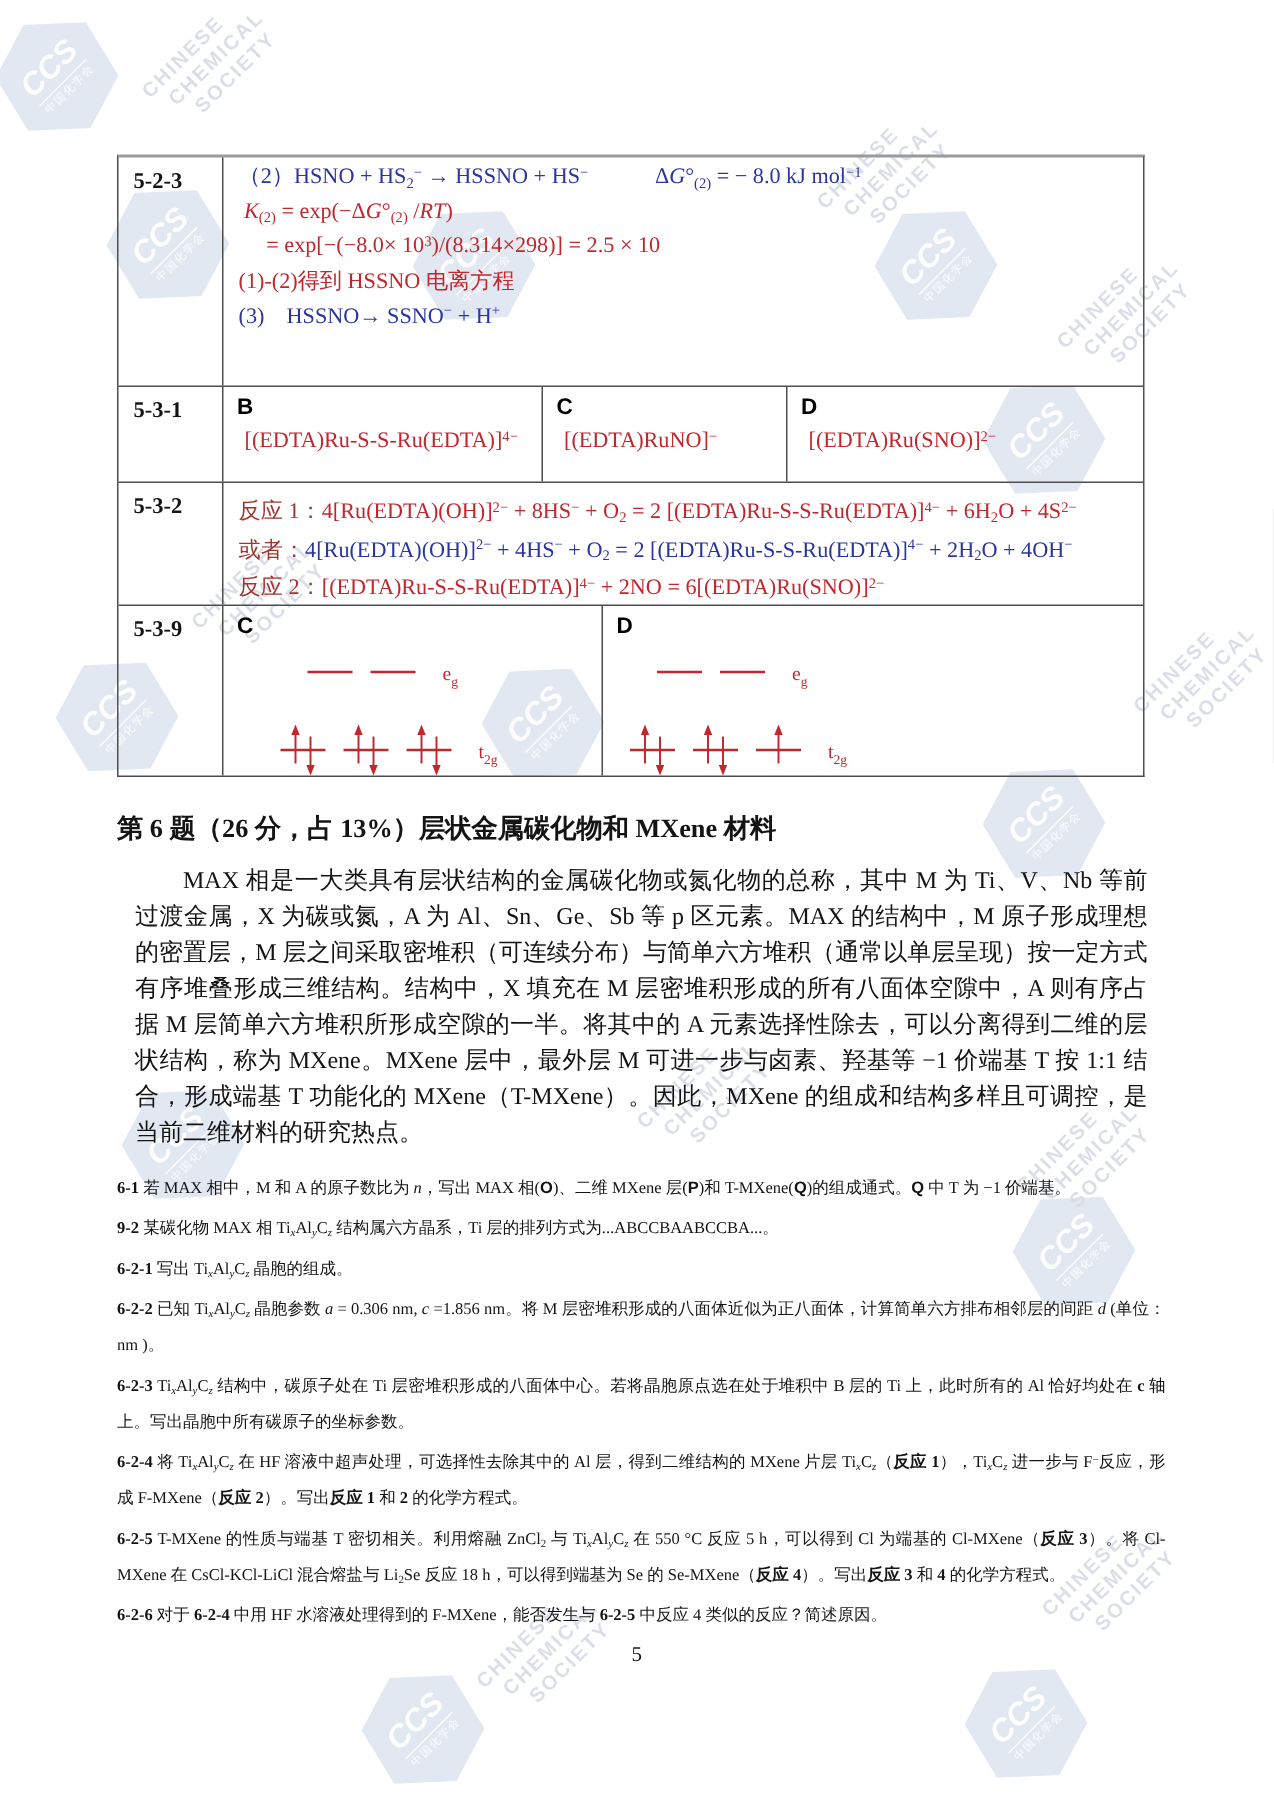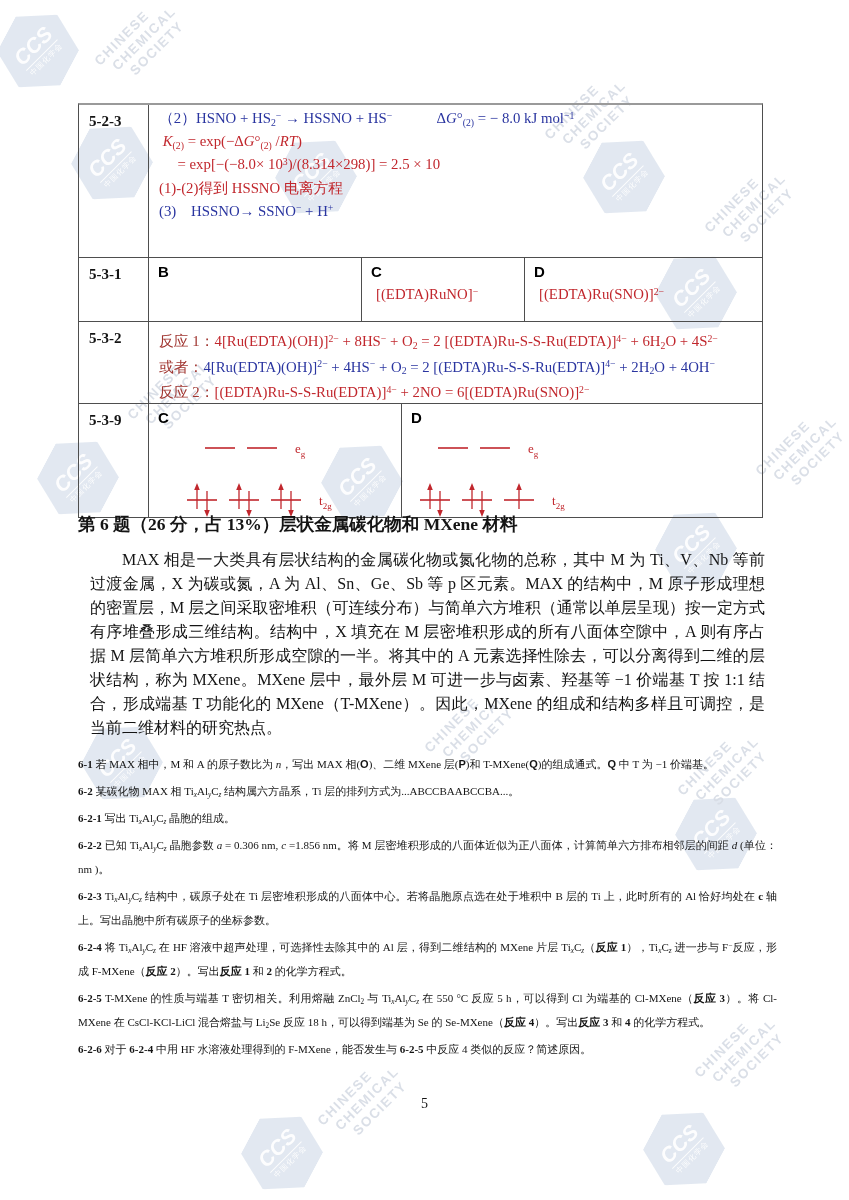--- a/index.html
+++ b/index.html
@@ -50,21 +50,21 @@
   .orbwrap{margin:2px 0 0 30px;}
   .cellD1 .orbwrap{margin-left:10px;}
 
   sub,sup{font-size:.66em;line-height:0;}
   sup{vertical-align:baseline;position:relative;top:-0.46em;}
   sub{vertical-align:baseline;position:relative;top:0.3em;}
   .b{font-weight:bold;} .i{font-style:italic;}
   .sans{font-family:"Liberation Sans",sans-serif;}
 
   
-  .section{position:absolute;left:78px;top:512px;width:699px;}
+  .section{position:absolute;left:78px;top:540px;width:699px;}
   .sec-title{font-size:17.5px;font-weight:bold;margin:0 0 10px 0;}
   .para{font-size:16px;line-height:24px;text-align:justify;text-indent:2em;margin:12px;}
   .q{font-size:11px;line-height:24px;text-align:justify;margin:3px 0 0 0;}
   .pagenum{position:absolute;left:0;right:0;top:1096px;text-align:center;font-size:14px;}
 </style>
 </head>
 <body>
 
 <div class="page">
   <div class="wm-layer" id="wmLayer">
@@ -233,20 +233,21 @@
             <div class="fline c-red"><span> </span><span class="i">K</span><sub>(2)</sub><span> = exp(−Δ</span><span class="i">G</span><span>°</span><sub>(2)</sub><span> /</span><span class="i">RT</span><span>)</span></div>
             <div class="fline c-red"><span>     = exp[−(−8.0× 10</span><sup>3</sup><span>)/(8.314×298)] = 2.5 × 10</span></div>
             <div class="fline c-red"><span>(1)-(2)得到 HSSNO 电离方程</span></div>
             <div class="fline c-blue"><span>(3)　HSSNO→ SSNO</span><sup>−</sup><span> + H</span><sup>+</sup></div>
           </div>
       </div>
       <div class="trow row2">
         <div class="tlabel">5-3-1</div>
         <div class="tcell cellB">
           <div class="letter">B</div>
+          <div class="ansformula"><span>[(EDTA)Ru-S-S-Ru(EDTA)]</span><sup>4−</sup></div>
         </div>
         <div class="tcell cellC">
           <div class="letter">C</div>
           <div class="ansformula"><span>[(EDTA)RuNO]</span><sup>−</sup></div>
         </div>
         <div class="tcell cellD">
           <div class="letter">D</div>
           <div class="ansformula"><span>[(EDTA)Ru(SNO)]</span><sup>2−</sup></div>
         </div>
       </div>
@@ -306,21 +307,21 @@
                 <text x="140" y="77" fill="#c1272d" font-size="13" font-family="&quot;Liberation Serif&quot;,serif">t<tspan dy="4" font-size="9">2g</tspan></text>
               </svg></div>
         </div>
       </div>
     </div>
 
     <div class="section">
       <div class="sec-title">第 6 题（26 分，占 13%）层状金属碳化物和 MXene 材料</div>
       <p class="para"><span>MAX 相是一大类具有层状结构的金属碳化物或氮化物的总称，其中 M 为 Ti、V、Nb 等前过渡金属，X 为碳或氮，A 为 Al、Sn、Ge、Sb 等 p 区元素。MAX 的结构中，M 原子形成理想的密置层，M 层之间采取密堆积（可连续分布）与简单六方堆积（通常以单层呈现）按一定方式有序堆叠形成三维结构。结构中，X 填充在 M 层密堆积形成的所有八面体空隙中，A 则有序占据 M 层简单六方堆积所形成空隙的一半。将其中的 A 元素选择性除去，可以分离得到二维的层状结构，称为 MXene。MXene 层中，最外层 M 可进一步与卤素、羟基等 −1 价端基 T 按 1:1 结合，形成端基 T 功能化的 MXene（T-MXene）。因此，MXene 的组成和结构多样且可调控，是当前二维材料的研究热点。</span></p>
       <div class="q"><span class="b">6-1 </span><span>若 MAX 相中，M 和 A 的原子数比为 </span><span class="i">n</span><span>，写出 MAX 相(</span><span class="b sans">O</span><span>)、二维 MXene 层(</span><span class="b sans">P</span><span>)和 T-MXene(</span><span class="b sans">Q</span><span>)的组成通式。</span><span class="b sans">Q</span><span> 中 T 为 −1 价端基。</span></div>
-      <div class="q"><span class="b">6-2 </span><span>某碳化物 MAX 相 Ti</span><sub class="i">x</sub><span>Al</span><sub class="i">y</sub><span>C</span><sub class="i">z</sub><span> 结构属六方晶系，Ti 层的排列方式为...ABCCBAABCCBA...。</span></div>
+      <div class="q"><span class="b">9-2 </span><span>某碳化物 MAX 相 Ti</span><sub class="i">x</sub><span>Al</span><sub class="i">y</sub><span>C</span><sub class="i">z</sub><span> 结构属六方晶系，Ti 层的排列方式为...ABCCBAABCCBA...。</span></div>
       <div class="q"><span class="b">6-2-1 </span><span>写出 Ti</span><sub class="i">x</sub><span>Al</span><sub class="i">y</sub><span>C</span><sub class="i">z</sub><span> 晶胞的组成。</span></div>
       <div class="q"><span class="b">6-2-2 </span><span>已知 Ti</span><sub class="i">x</sub><span>Al</span><sub class="i">y</sub><span>C</span><sub class="i">z</sub><span> 晶胞参数 </span><span class="i">a</span><span> = 0.306 nm, </span><span class="i">c</span><span> =1.856 nm。将 M 层密堆积形成的八面体近似为正八面体，计算简单六方排布相邻层的间距 </span><span class="i">d</span><span> (单位：nm )。</span></div>
       <div class="q"><span class="b">6-2-3 </span><span>Ti</span><sub class="i">x</sub><span>Al</span><sub class="i">y</sub><span>C</span><sub class="i">z</sub><span> 结构中，碳原子处在 Ti 层密堆积形成的八面体中心。若将晶胞原点选在处于堆积中 B 层的 Ti 上，此时所有的 Al 恰好均处在 </span><span class="b">c</span><span> 轴上。写出晶胞中所有碳原子的坐标参数。</span></div>
       <div class="q"><span class="b">6-2-4 </span><span>将 Ti</span><sub class="i">x</sub><span>Al</span><sub class="i">y</sub><span>C</span><sub class="i">z</sub><span> 在 HF 溶液中超声处理，可选择性去除其中的 Al 层，得到二维结构的 MXene 片层 Ti</span><sub class="i">x</sub><span>C</span><sub class="i">z</sub><span>（</span><span class="b">反应 1</span><span>），Ti</span><sub class="i">x</sub><span>C</span><sub class="i">z</sub><span> 进一步与 F</span><sup>−</sup><span>反应，形成 F-MXene（</span><span class="b">反应 2</span><span>）。写出</span><span class="b">反应 1</span><span> 和 </span><span class="b">2</span><span> 的化学方程式。</span></div>
       <div class="q"><span class="b">6-2-5 </span><span>T-MXene 的性质与端基 T 密切相关。利用熔融 ZnCl</span><sub>2</sub><span> 与 Ti</span><sub class="i">x</sub><span>Al</span><sub class="i">y</sub><span>C</span><sub class="i">z</sub><span> 在 550 °C 反应 5 h，可以得到 Cl 为端基的 Cl-MXene（</span><span class="b">反应 3</span><span>）。将 Cl-MXene 在 CsCl-KCl-LiCl 混合熔盐与 Li</span><sub>2</sub><span>Se 反应 18 h，可以得到端基为 Se 的 Se-MXene（</span><span class="b">反应 4</span><span>）。写出</span><span class="b">反应 3</span><span> 和 </span><span class="b">4</span><span> 的化学方程式。</span></div>
       <div class="q"><span class="b">6-2-6 </span><span>对于 </span><span class="b">6-2-4</span><span> 中用 HF 水溶液处理得到的 F-MXene，能否发生与 </span><span class="b">6-2-5</span><span> 中反应 4 类似的反应？简述原因。</span></div>
     </div>
 
     <div class="pagenum">5</div>
   </div>

